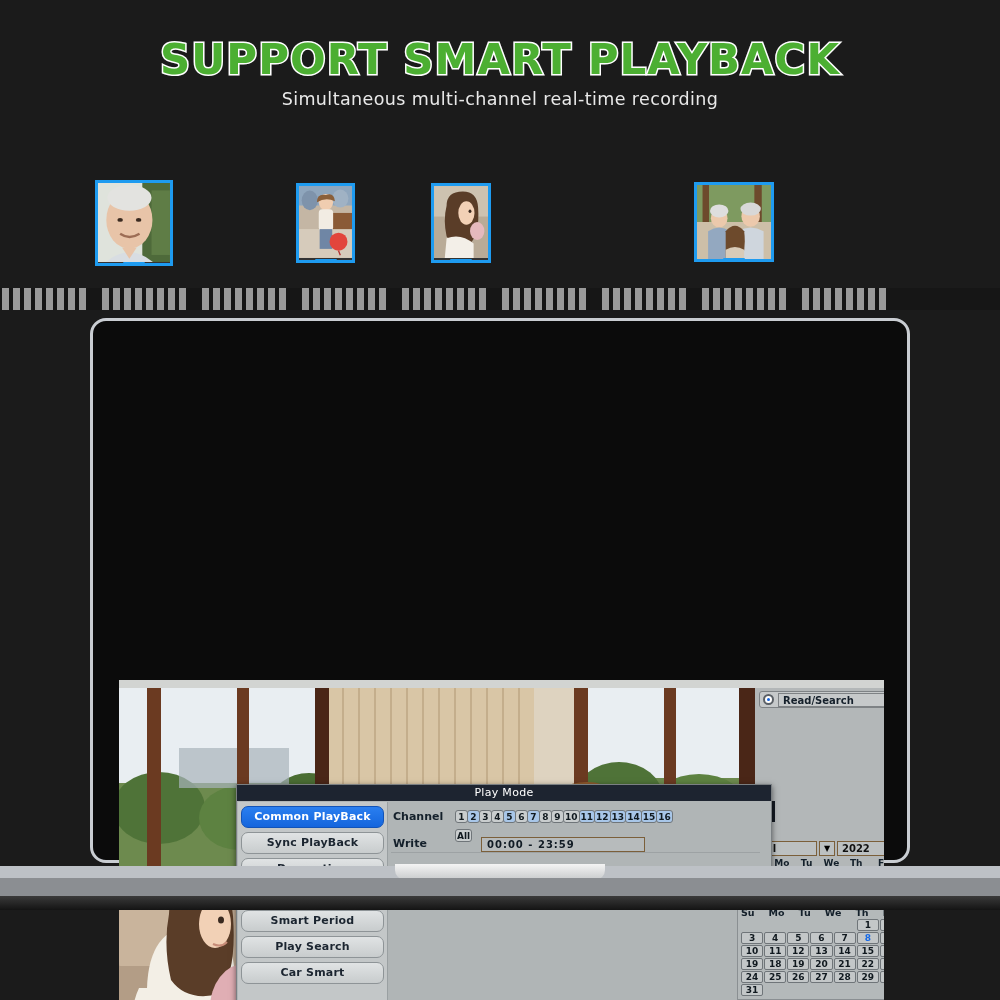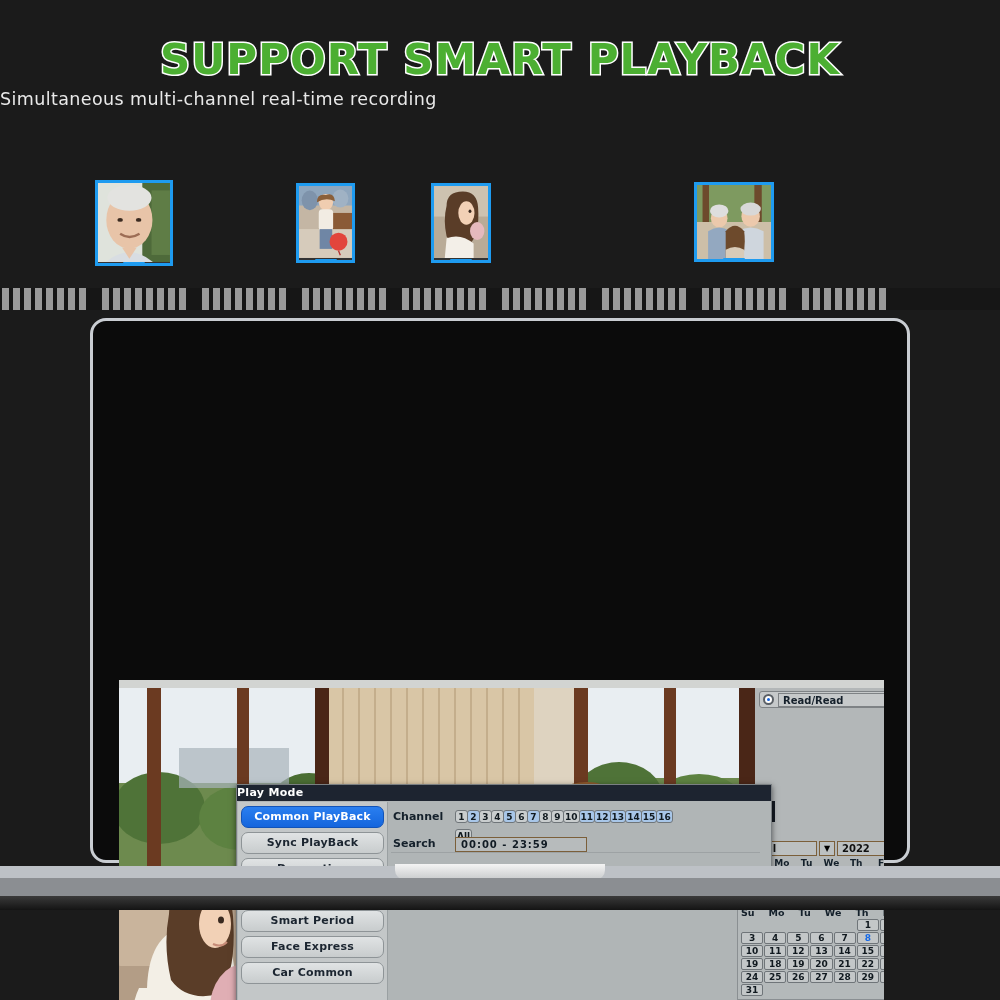--- a/index.html
+++ b/index.html
@@ -16,21 +16,21 @@
   #main-title{
     position:absolute; left:0; top:35px; width:1000px; text-align:center;
     font-family:"DejaVu Sans", sans-serif;
     font-size:42px; font-weight:bold; letter-spacing:1px;
     color:#4CAF32;
     -webkit-text-stroke:3px #ffffff;
     paint-order: stroke fill;
     text-shadow:0 0 1px #fff;
   }
   #subtitle{
-    position:absolute; left:0; top:88px; width:1000px; 
+    position:absolute; left:0; top:88px; width:1000px; text-align:center;
     color:#e9e9e9; font-size:17.5px; line-height:22px; letter-spacing:.4px;
     font-family:"DejaVu Sans", sans-serif;
   }
 
   
   .thumb{
     position:absolute;
     border:3px solid #1E9BF0;
     overflow:hidden;
     background:#333;
@@ -100,22 +100,22 @@
   
   #rp-cal{position:absolute;left:-10px;top:153px;width:148px;}
 
   
   #dialog{
     position:absolute; left:117px; top:104px; width:536px; height:245px;
     background:#b0b5b6; border:1px solid #7a7f82;
     box-shadow:0 2px 6px rgba(0,0,0,.55);
   }
   #dialog-title{
-    height:16px;background:#1d2430;color:#fff;font-size:11px;font-weight:bold;
-    text-align:left;line-height:16px;letter-spacing:.3px;
+    height:16px;background:#1d2430;color:#fff;font-size:11px;font-weight:normal;
+    text-align:center;line-height:16px;letter-spacing:.3px;
   }
   #dialog-left{
     position:absolute;left:1px;top:17px;width:150px;bottom:1px;background:#c3c7c8;
     border-right:1px solid #9aa0a2;padding:4px 3px;
   }
   .menu-btn{
     height:22px;margin-bottom:4px;border:1px solid #8e9497;border-radius:7px;
     background:linear-gradient(#e0e3e4,#c8cccd);
     color:#1b2530;font-size:11px;font-weight:bold;text-align:center;line-height:20px;
     letter-spacing:.2px;
@@ -129,23 +129,24 @@
   .field-row{ position:absolute; display:flex; align-items:flex-start; }
   .field-label{ font-size:11px;font-weight:bold;color:#14202b;width:62px;line-height:13px; }
   .chbox{
     display:inline-block;min-width:13px;height:13px;line-height:12px;text-align:center;
     border:1px solid #6f7579;border-radius:3px;background:#c9cdce;
     font-size:9px;font-weight:bold;color:#10191f;margin-right:-1px;padding:0 1px;
     vertical-align:top;
   }
   .chbox.sel{ background:#a8c6e8; }
   #period-input{
-    border:1px solid #7b5f3a;background:#b7bbbc;height:15px;width:132px;
+    border:1px solid #7b5f3a;background:#b7bbbc;height:15px;width:164px;
     font-size:10px;font-weight:bold;color:#111b24;line-height:14px;padding-left:5px;
     letter-spacing:1px;
+    margin-left:26px;
   }
   #divider{position:absolute;left:2px;top:50px;right:10px;height:1px;background:#9da2a4;}
 
   
   #calendar{
     position:absolute;left:348px;top:84px;width:169px;
     border:1px solid #8a8f92;background:#b4b9ba;padding:3px;
   }
   #cal-head{ display:flex; gap:2px; height:15px; margin-bottom:2px;}
   .cal-nav{
@@ -399,21 +400,21 @@
           <ellipse cx="125" cy="320" rx="34" ry="44" fill="#e0aeb4"></ellipse>
           <rect x="30" y="355" width="130" height="50" fill="#e0aeb4"></rect>
           <path d="M20 300 q-14 30 4 58 l30 0 q-18 -30 -12 -58 Z" fill="#f3efe6"></path>
           <rect x="0" y="376" width="216" height="29" fill="#d9cfc0"></rect>
         </svg>
       </div>
 
       <div id="right-panel">
         <div class="rw-box">
           <span class="radio-dot"></span>
-          <span class="rw-label">Read/Read</span>
+          <span class="rw-label">Read/Search</span>
         </div>
         <div id="rp-dark"></div>
 
         <div id="rp-cal">
           <div style="display:flex;gap:2px;height:15px;">
             <div style="width:10px;border:1px solid #7b5f3a;background:#bcc0c1;"></div>
             <div style="width:60px;border:1px solid #7b5f3a;background:#bcc0c1;font-size:10px;font-weight:bold;color:#111;line-height:13px;padding-left:4px;">Jul</div>
             <div style="width:16px;border:1px solid #7b5f3a;background:#bcc0c1;text-align:center;font-size:8px;line-height:13px;">▼</div>
             <div style="width:52px;border:1px solid #7b5f3a;background:#bcc0c1;font-size:10px;font-weight:bold;color:#111;line-height:13px;padding-left:4px;">2022</div>
           </div>
@@ -469,33 +470,33 @@
 
       <div id="dialog">
         <div id="dialog-title">Play Mode</div>
 
         <div id="dialog-left">
           <div class="menu-btn active">Common PlayBack</div>
           <div class="menu-btn">Sync PlayBack</div>
           <div class="menu-btn">Dayparting</div>
           <div class="menu-btn">Smart Express</div>
           <div class="menu-btn">Smart Period</div>
-          <div class="menu-btn">Face Express</div>
-          <div class="menu-btn">Car Common</div>
+          <div class="menu-btn">Play Search</div>
+          <div class="menu-btn">Car Smart</div>
         </div>
 
         <div id="dialog-right">
 
           <div class="field-row" style="left:4px;top:8px;">
             <span class="field-label">Channel</span>
             <span id="channel-boxes" style="display:block;width:290px;"><span class="chbox">1</span><span class="chbox sel">2</span><span class="chbox">3</span><span class="chbox">4</span><span class="chbox sel">5</span><span class="chbox">6</span><span class="chbox sel">7</span><span class="chbox">8</span><span class="chbox">9</span><span class="chbox">10</span><span class="chbox sel">11</span><span class="chbox sel">12</span><span class="chbox sel">13</span><span class="chbox sel">14</span><span class="chbox sel">15</span><span class="chbox sel">16</span><div style="height: 0px;"></div><span class="chbox">All</span></span>
           </div>
 
           <div class="field-row" style="left:4px;top:35px;">
-            <span class="field-label">Search</span>
+            <span class="field-label">Write</span>
             <span id="period-input">00:00   -   23:59</span>
           </div>
 
           <div id="divider"></div>
 
           <div id="calendar">
             <div id="cal-head">
               <div class="cal-nav">&lt;</div>
               <div id="cal-month">
                 <span>Jul</span>

